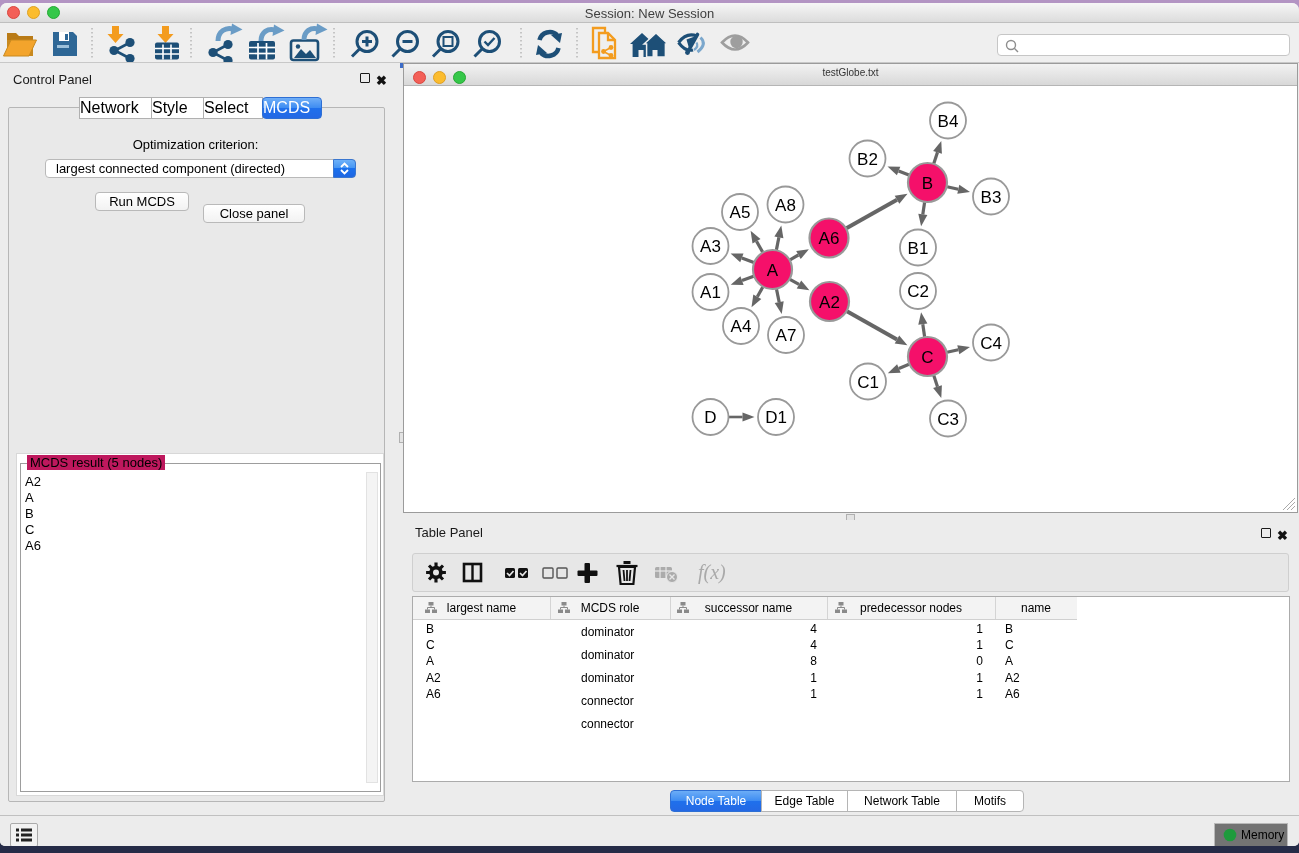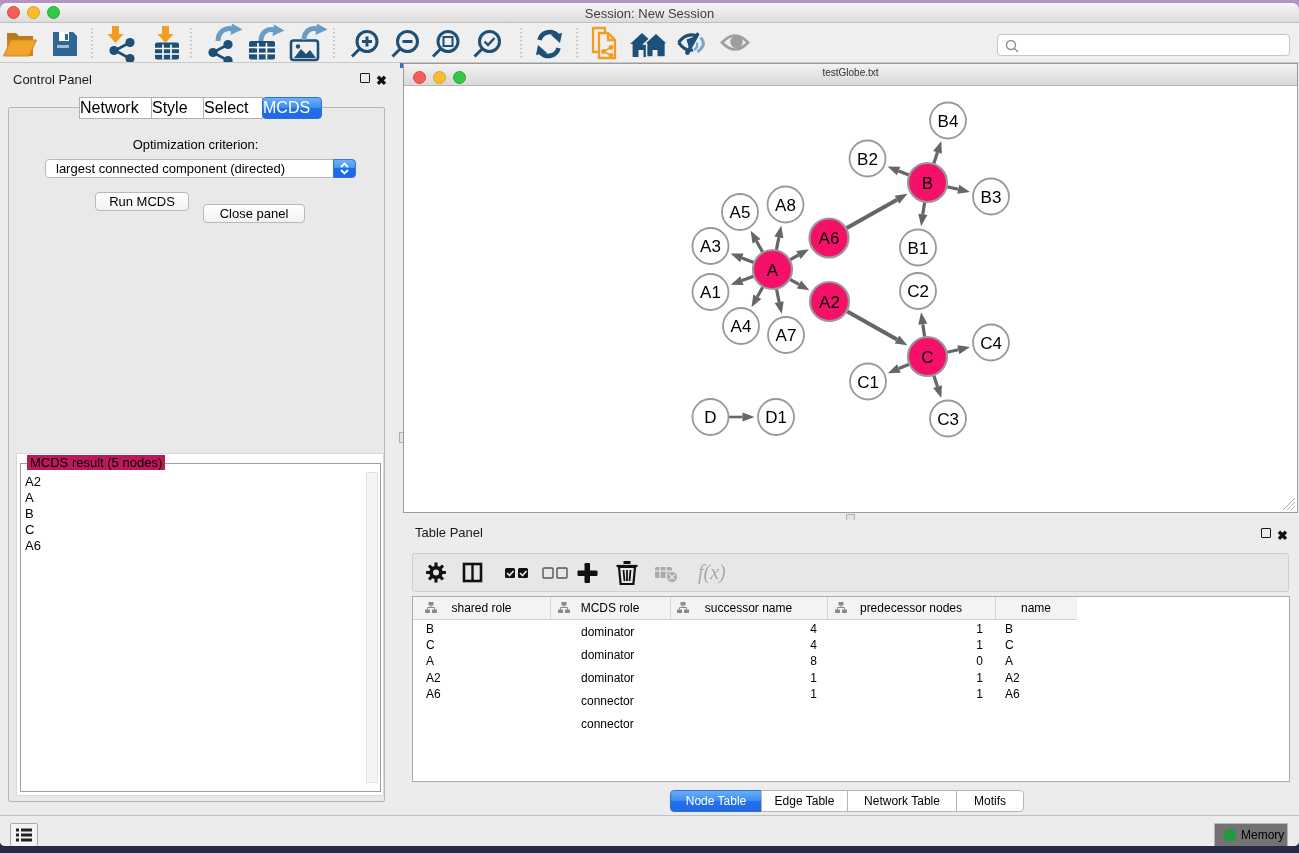--- a/index.html
+++ b/index.html
@@ -370,21 +370,21 @@
               <line x1="253" y1="13" x2="253" y2="24"></line>
         </g>
         <path d="M256.5,20.5 l5,5 m0,-5 l-5,5" stroke="#e7e7e7" stroke-width="1.4"></path>
         <text x="285" y="25" font-family="'Liberation Serif',serif" font-style="italic" font-size="20" fill="#a9a9a9">f(x)</text>
       </g>
     </svg>
   </div>
   <div class="abs" id="tp-table">
     <div class="abs" id="tbl-header">
       <div class="hcell" style="left:0;width:137px;">
-            <span class="hlab">shared role</span>
+            <span class="hlab">largest name</span>
           </div>
       <div class="hcell" style="left:137px;width:120px;">
             <span class="hlab">MCDS role</span>
           </div>
       <div class="hcell" style="left:257px;width:157px;">
             <span class="hlab">successor name</span>
           </div>
       <div class="hcell" style="left:414px;width:168px;">
             <span class="hlab">predecessor nodes</span>
           </div>

